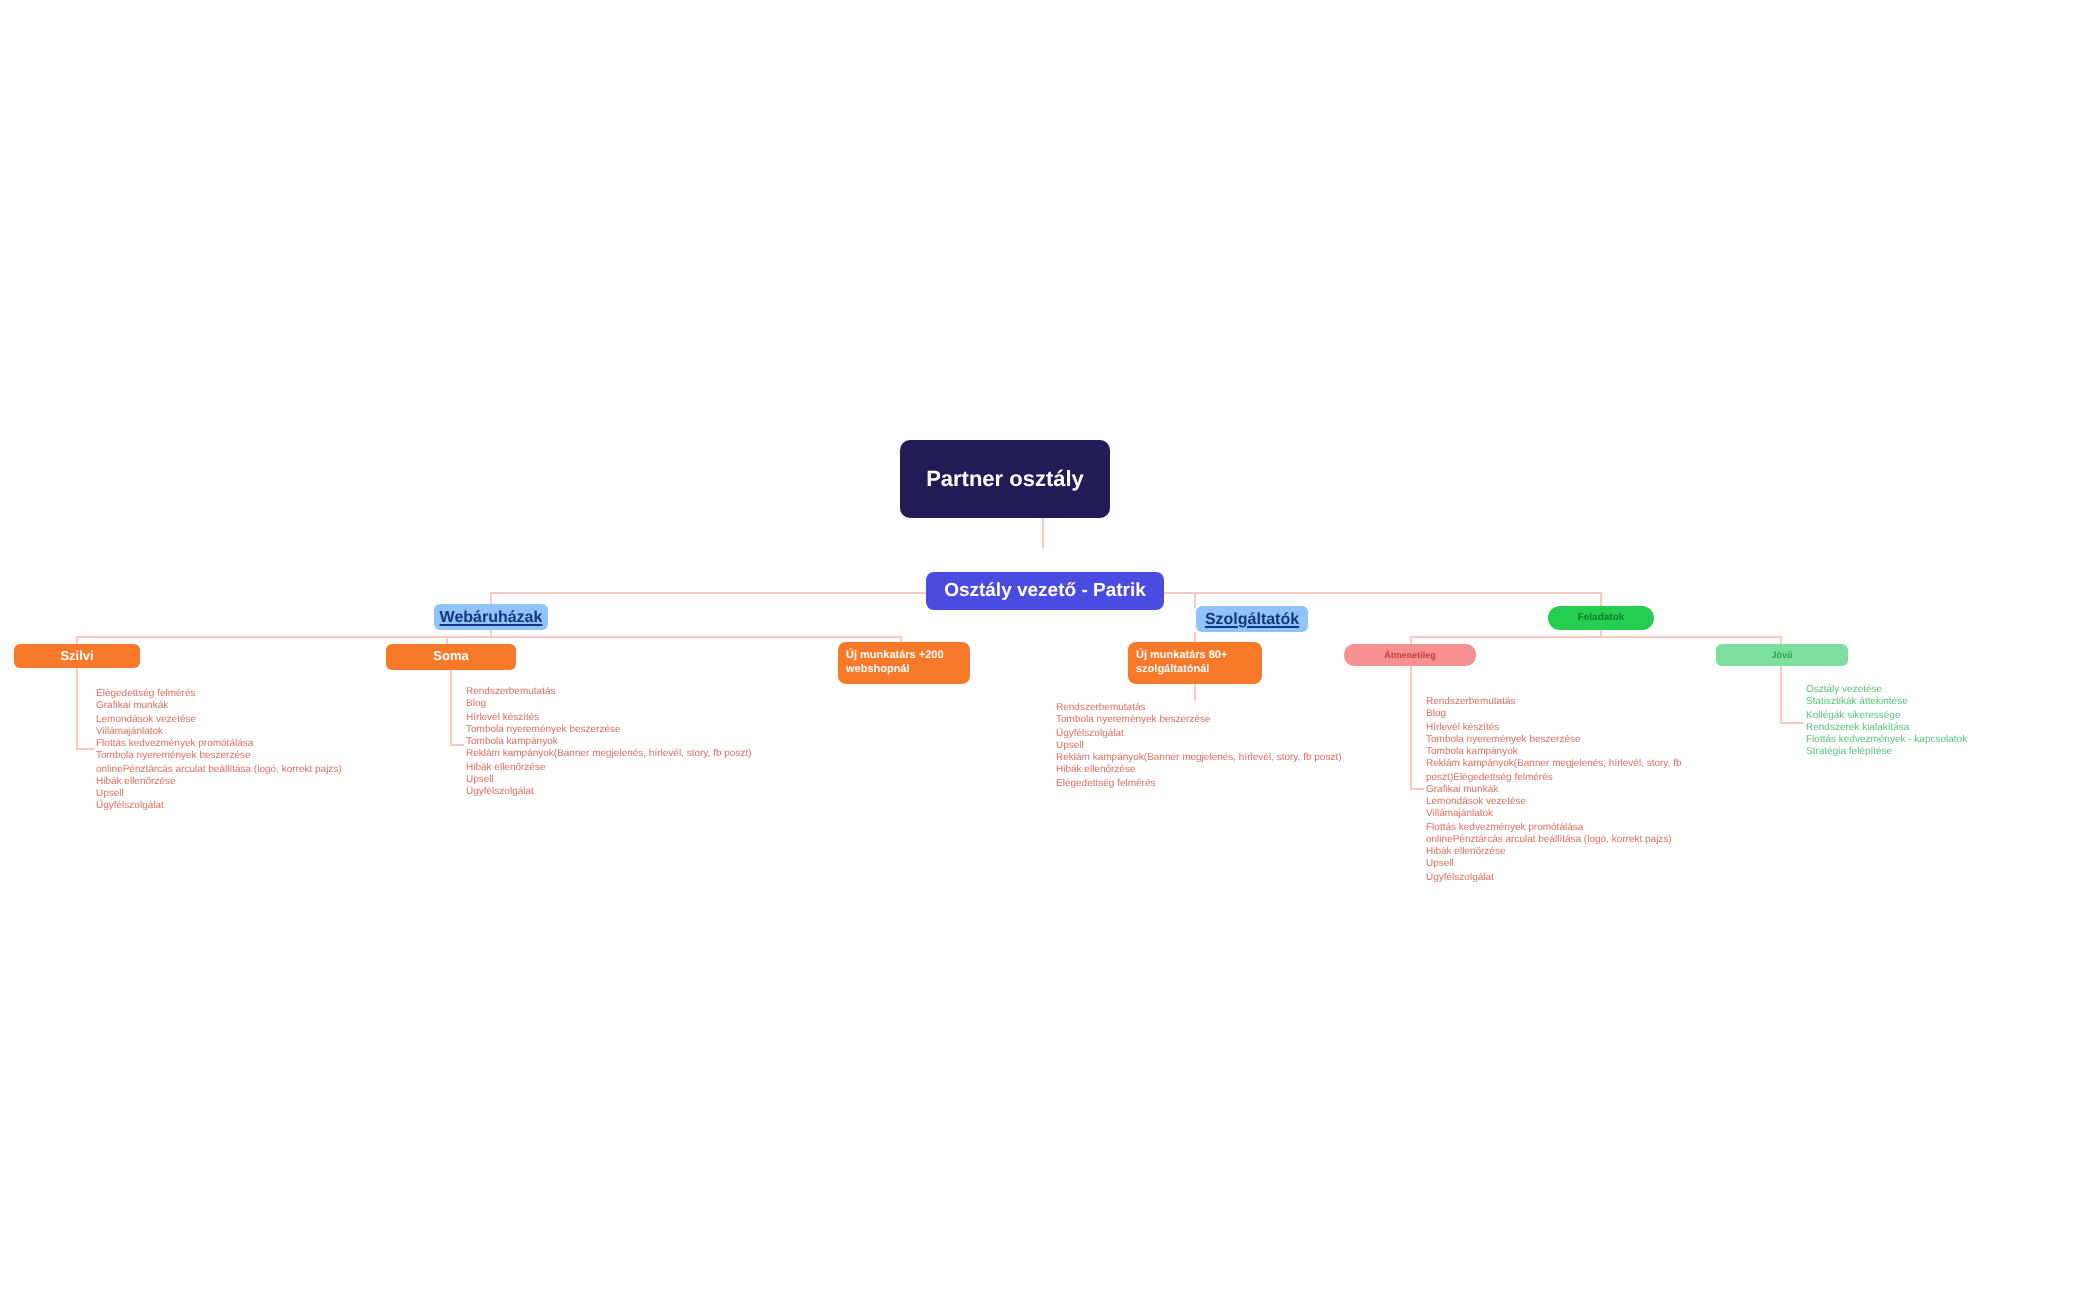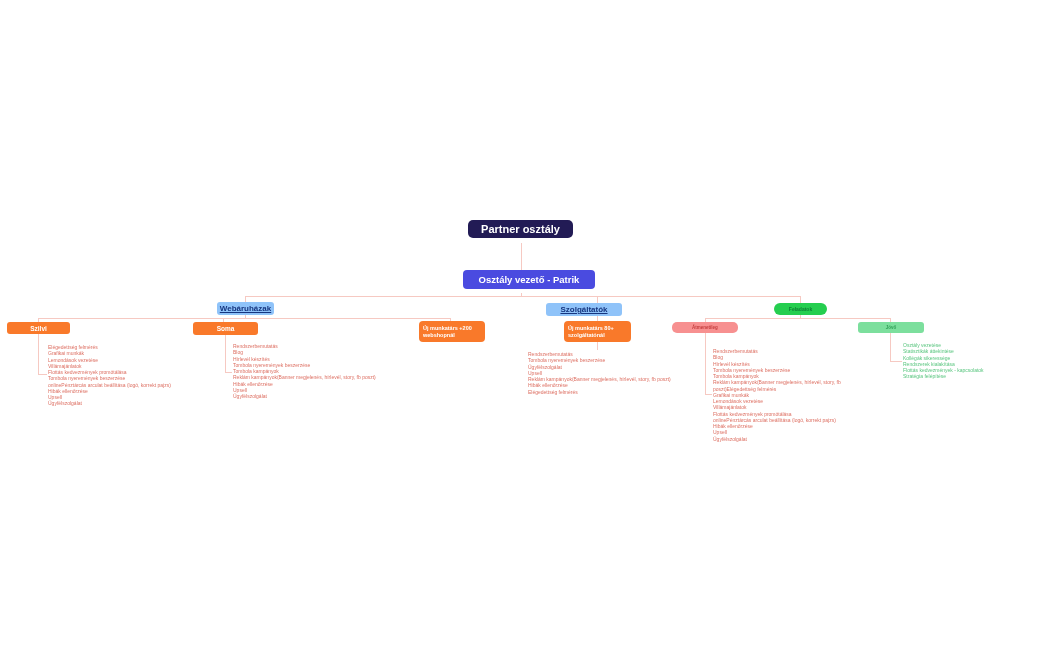--- a/index.html
+++ b/index.html
@@ -128,27 +128,27 @@
   <div class="lv" style="left:38px; top:334px; height:40px;"></div>
   <div class="lh" style="left:38px; top:374px; width:9px;"></div>
   <div class="lv" style="left:225px; top:335px; height:37px;"></div>
   <div class="lh" style="left:225px; top:372px; width:7px;"></div>
   <div class="lv" style="left:597px; top:342px; height:8px;"></div>
   <div class="lv" style="left:705px; top:333px; height:61px;"></div>
   <div class="lh" style="left:705px; top:394px; width:7px;"></div>
   <div class="lv" style="left:890px; top:333px; height:28px;"></div>
   <div class="lh" style="left:890px; top:361px; width:12px;"></div>
 
-  <div class="node root-node" style="left:468px; top:220px; width:105px; height:18px;">Partner osztály</div>
-
-  <div class="node manager-node" style="left:463px; top:270px; width:132px; height:19px;">Osztály vezető - Patrik</div>
+  <div class="node root-node" style="left:450px; top:220px; width:105px; height:39px;">Partner osztály</div>
+
+  <div class="node manager-node" style="left:463px; top:286px; width:119px; height:19px;">Osztály vezető - Patrik</div>
 
   <div class="node group-node" style="left:217px; top:302px; width:57px; height:13px;">Webáruházak</div>
 
-  <div class="node group-node" style="left:546px; top:303px; width:76px; height:13px;">Szolgáltatók</div>
+  <div class="node group-node" style="left:598px; top:303px; width:56px; height:13px;">Szolgáltatók</div>
 
   <div class="node tasks-node" style="left:774px; top:303px; width:53px; height:12px;">Feladatok</div>
 
   <div class="node orange-node" style="left:7px; top:322px; width:63px; height:12px;">Szilvi</div>
 
   <div class="node orange-node" style="left:193px; top:322px; width:65px; height:13px;">Soma</div>
 
   <div class="node orange-node two-line" style="left:419px; top:321px; width:66px; height:21px;">Új munkatárs +200 webshopnál</div>
 
   <div class="node orange-node two-line" style="left:564px; top:321px; width:67px; height:21px;">Új munkatárs 80+ szolgáltatónál</div>

